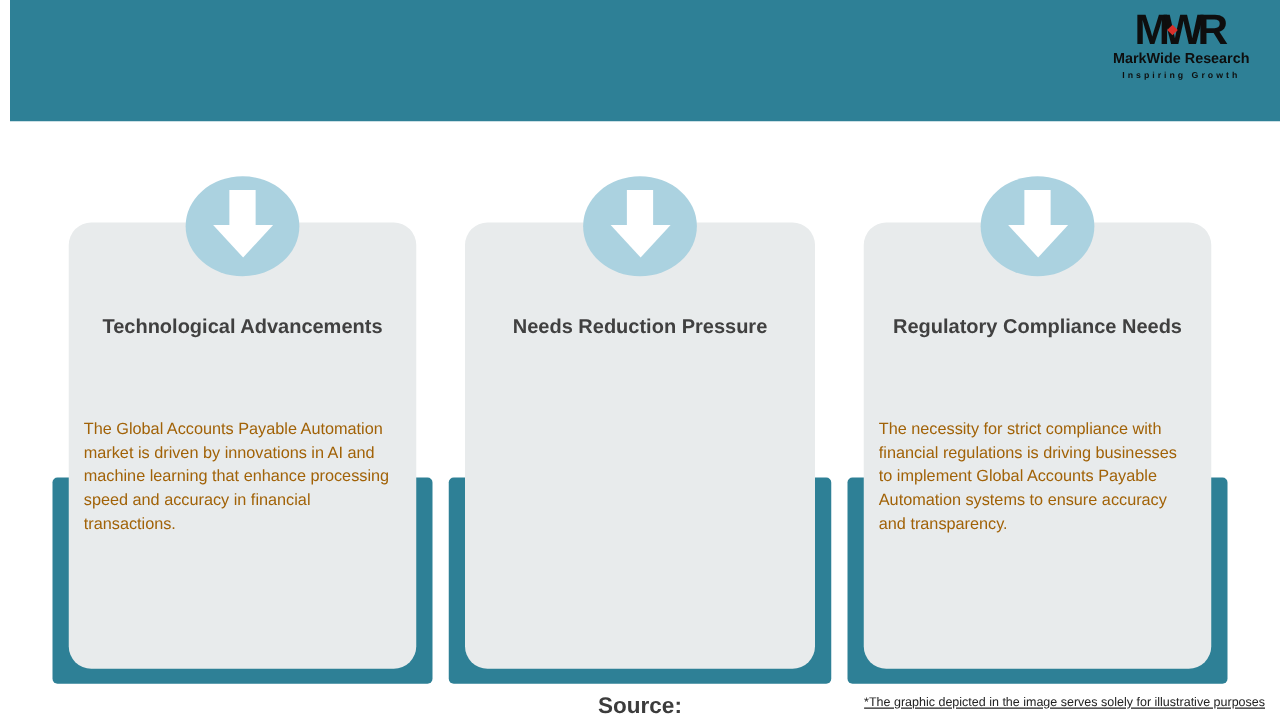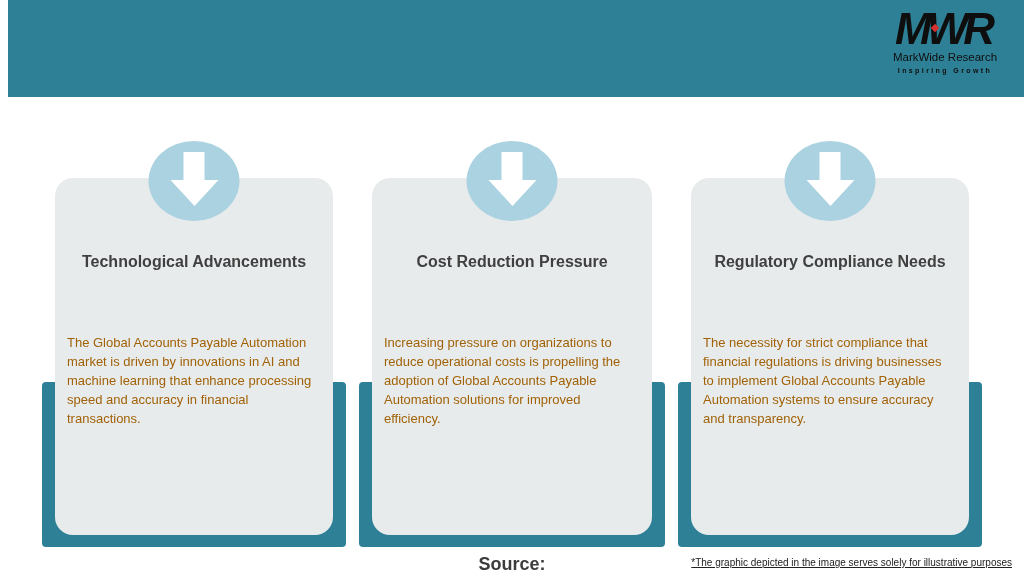--- a/index.html
+++ b/index.html
@@ -16,28 +16,28 @@
   .page-title{
     position:absolute;left:30px;top:26px;margin:0;
     font-size:21px;font-weight:bold;color:#ffffff;letter-spacing:0.2px;
   }
   .logo{
     position:absolute;right:10px;top:7px;width:138px;
     text-align:center;color:#0e0e0e;line-height:1;
   }
   .logo-acronym{
     position:relative;display:inline-block;
-    font-style:italic;font-weight:bold;font-size:44px;
+    font-weight:bold;font-size:34px;
     letter-spacing:-5px;padding-right:5px;
   }
   .logo-dot{
     position:absolute;width:6px;height:6px;background:#d8302b;
     transform:rotate(45deg);left:37%;top:40%;
   }
-  .logo-company{font-size:11.5px;font-weight:normal;margin-top:1px;}
+  .logo-company{font-size:11.5px;font-weight:bold;margin-top:1px;}
   .logo-tagline{font-size:7px;font-weight:bold;letter-spacing:2.4px;margin-top:3px;}
   
   .column{position:absolute;top:0;height:576px;}
   .col1{left:42px;width:304px;}
   .col2{left:359px;width:306px;}
   .col3{left:678px;width:304px;}
   .frame{
     position:absolute;left:0;right:0;top:382px;height:165px;
     background:#2e8096;border-radius:4px;z-index:1;
   }
@@ -97,34 +97,33 @@
   </div>
   <div class="circle">
     <div class="arrow-stem"></div>
     <div class="arrow-head"></div>
   </div>
 </section>
 
 <section class="column col2">
   <div class="frame"></div>
   <div class="card">
-    <h2 class="card-title">Cost Reduction Pressure</h2>
-    <p class="card-desc">Increasing pressure on organizations to reduce operational costs is propelling the adoption of Global Accounts Payable Automation solutions for improved efficiency.</p>
+    <h2 class="card-title">Needs Reduction Pressure</h2>
   </div>
   <div class="circle">
     <div class="arrow-stem"></div>
     <div class="arrow-head"></div>
   </div>
 </section>
 
 <section class="column col3">
   <div class="frame"></div>
   <div class="card">
     <h2 class="card-title">Regulatory Compliance Needs</h2>
-    <p class="card-desc">The necessity for strict compliance that financial regulations is driving businesses to implement Global Accounts Payable Automation systems to ensure accuracy and transparency.</p>
+    <p class="card-desc">The necessity for strict compliance with financial regulations is driving businesses to implement Global Accounts Payable Automation systems to ensure accuracy and transparency.</p>
   </div>
   <div class="circle">
     <div class="arrow-stem"></div>
     <div class="arrow-head"></div>
   </div>
 </section>
 
 <p class="source">Source: www.markwideresearch.com</p>
 <p class="disclaimer">*The graphic depicted in the image serves solely for illustrative purposes</p>
 

